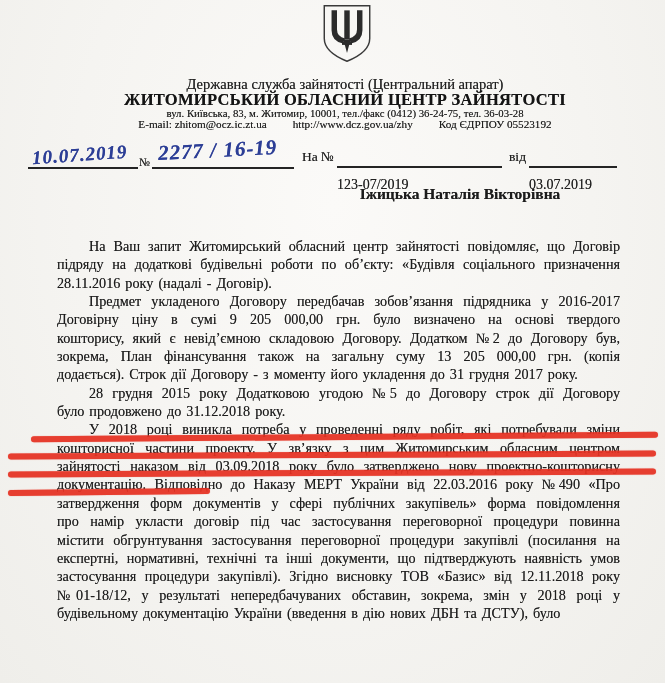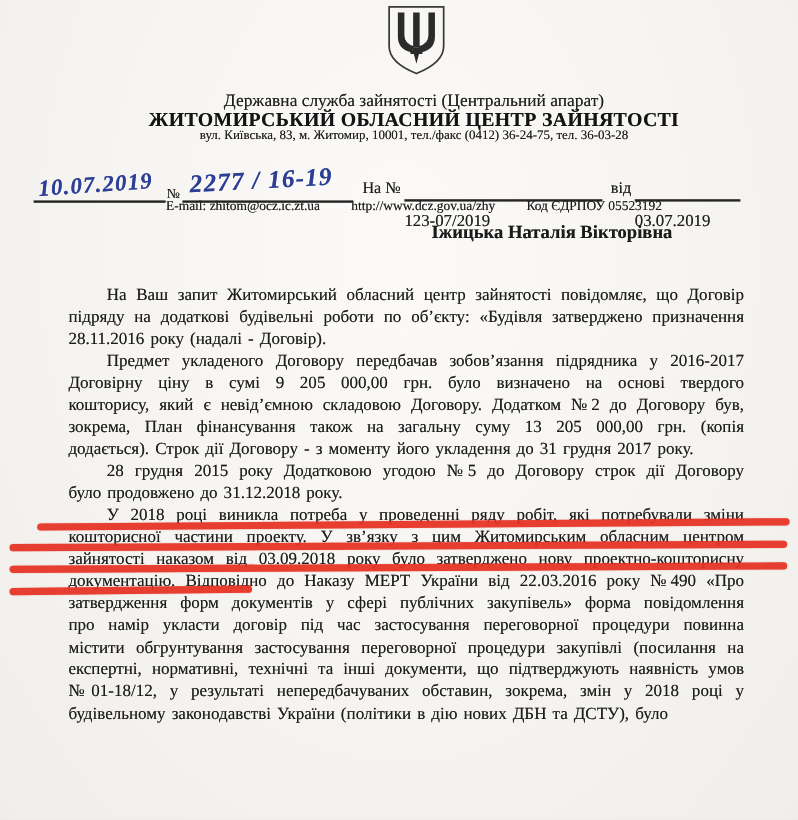--- a/index.html
+++ b/index.html
@@ -15,21 +15,21 @@
   }
   .scan-text{ text-shadow:0 0 .5px rgba(20,20,20,.6); }
 
   
   .emblem{position:absolute;left:319px;top:4px;width:56px;height:60px;}
   .hdr{position:absolute;left:30px;right:5px;text-align:center;}
   .hdr-ministry{top:60px;font-size:15.5px;letter-spacing:.2px;}
   .hdr-service{top:76px;font-size:14.5px;}
   .hdr-org{top:90px;font-size:16.5px;font-weight:bold;letter-spacing:.3px;color:#141414;}
   .hdr-address{top:107px;font-size:10.8px;}
-  .hdr-contacts{top:118px;font-size:11.2px;display:flex;justify-content:center;gap:26px;margin-top:48px;}
+  .hdr-contacts{top:118px;font-size:11.2px;display:flex;justify-content:center;gap:26px;}
   .hdr-contacts span{white-space:nowrap;}
 
   
   .blank{position:absolute;border-bottom:2px solid #242424;height:0;}
   .bl-date{left:28px;top:167px;width:110px;}
   .bl-num{left:152px;top:167px;width:142px;}
   .bl-reply{left:337px;top:166px;width:165px;border-bottom-width:2.5px;}
   .bl-from{left:529px;top:166px;width:88px;border-bottom-width:2.5px;}
   .lbl{position:absolute;font-size:13.5px;}
   .lbl-no{left:139px;top:156px;font-size:11.5px;}
@@ -109,34 +109,35 @@
   <div class="blank bl-reply"></div>
 
   <div class="lbl lbl-vid scan-text">від</div>
   <div class="fldval fv-from scan-text">03.07.2019</div>
   <div class="blank bl-from"></div>
 
   <div class="addressee scan-text">Іжицька Наталія Вікторівна</div>
 
   <div class="body-block scan-text" id="body-block">
       <div class="bl ind">На Ваш запит Житомирський обласний центр зайнятості повідомляє, що Договір</div>
-      <div class="bl">підряду на додаткові будівельні роботи по об’єкту: «Будівля затверджено призначення</div>
+      <div class="bl">підряду на додаткові будівельні роботи по об’єкту: «Будівля соціального призначення</div>
       <div class="bl pl">28.11.2016 року (надалі - Договір).</div>
       <div class="bl ind">Предмет укладеного Договору передбачав зобов’язання підрядника у 2016-2017</div>
       <div class="bl">Договірну ціну в сумі 9 205 000,00 грн. було визначено на основі твердого</div>
       <div class="bl">кошторису, який є невід’ємною складовою Договору. Додатком №2 до Договору був,</div>
       <div class="bl">зокрема, План фінансування також на загальну суму 13 205 000,00 грн. (копія</div>
       <div class="bl pl">додається). Строк дії Договору - з моменту його укладення до 31 грудня 2017 року.</div>
       <div class="bl ind">28 грудня 2015 року Додатковою угодою №5 до Договору строк дії Договору</div>
       <div class="bl pl">було продовжено до 31.12.2018 року.</div>
       <div class="bl ind r-ind">У 2018 році виникла потреба у проведенні ряду робіт, які потребували зміни</div>
       <div class="bl r-full">кошторисної частини проекту. У зв’язку з цим Житомирським обласним центром</div>
       <div class="bl r-full">зайнятості наказом від 03.09.2018 року було затверджено нову проектно-кошторисну</div>
       <div class="bl r-word">документацію. Відповідно до Наказу МЕРТ України від 22.03.2016 року №490 «Про</div>
       <div class="bl">затвердження форм документів у сфері публічних закупівель» форма повідомлення</div>
       <div class="bl">про намір укласти договір під час застосування переговорної процедури повинна</div>
       <div class="bl">містити обгрунтування застосування переговорної процедури закупівлі (посилання на</div>
       <div class="bl">експертні, нормативні, технічні та інші документи, що підтверджують наявність умов</div>
+      <div class="bl">застосування процедури закупівлі). Згідно висновку ТОВ «Базис» від 12.11.2018 року</div>
       <div class="bl">№01-18/12, у результаті непередбачуваних обставин, зокрема, змін у 2018 році у</div>
-      <div class="bl pl">будівельному законодавстві України (політики в дію нових ДБН та ДСТУ), було</div>
+      <div class="bl pl">будівельному документацію України (введення в дію нових ДБН та ДСТУ), було</div>
     </div>
 
 </div>
 
 </body></html>

